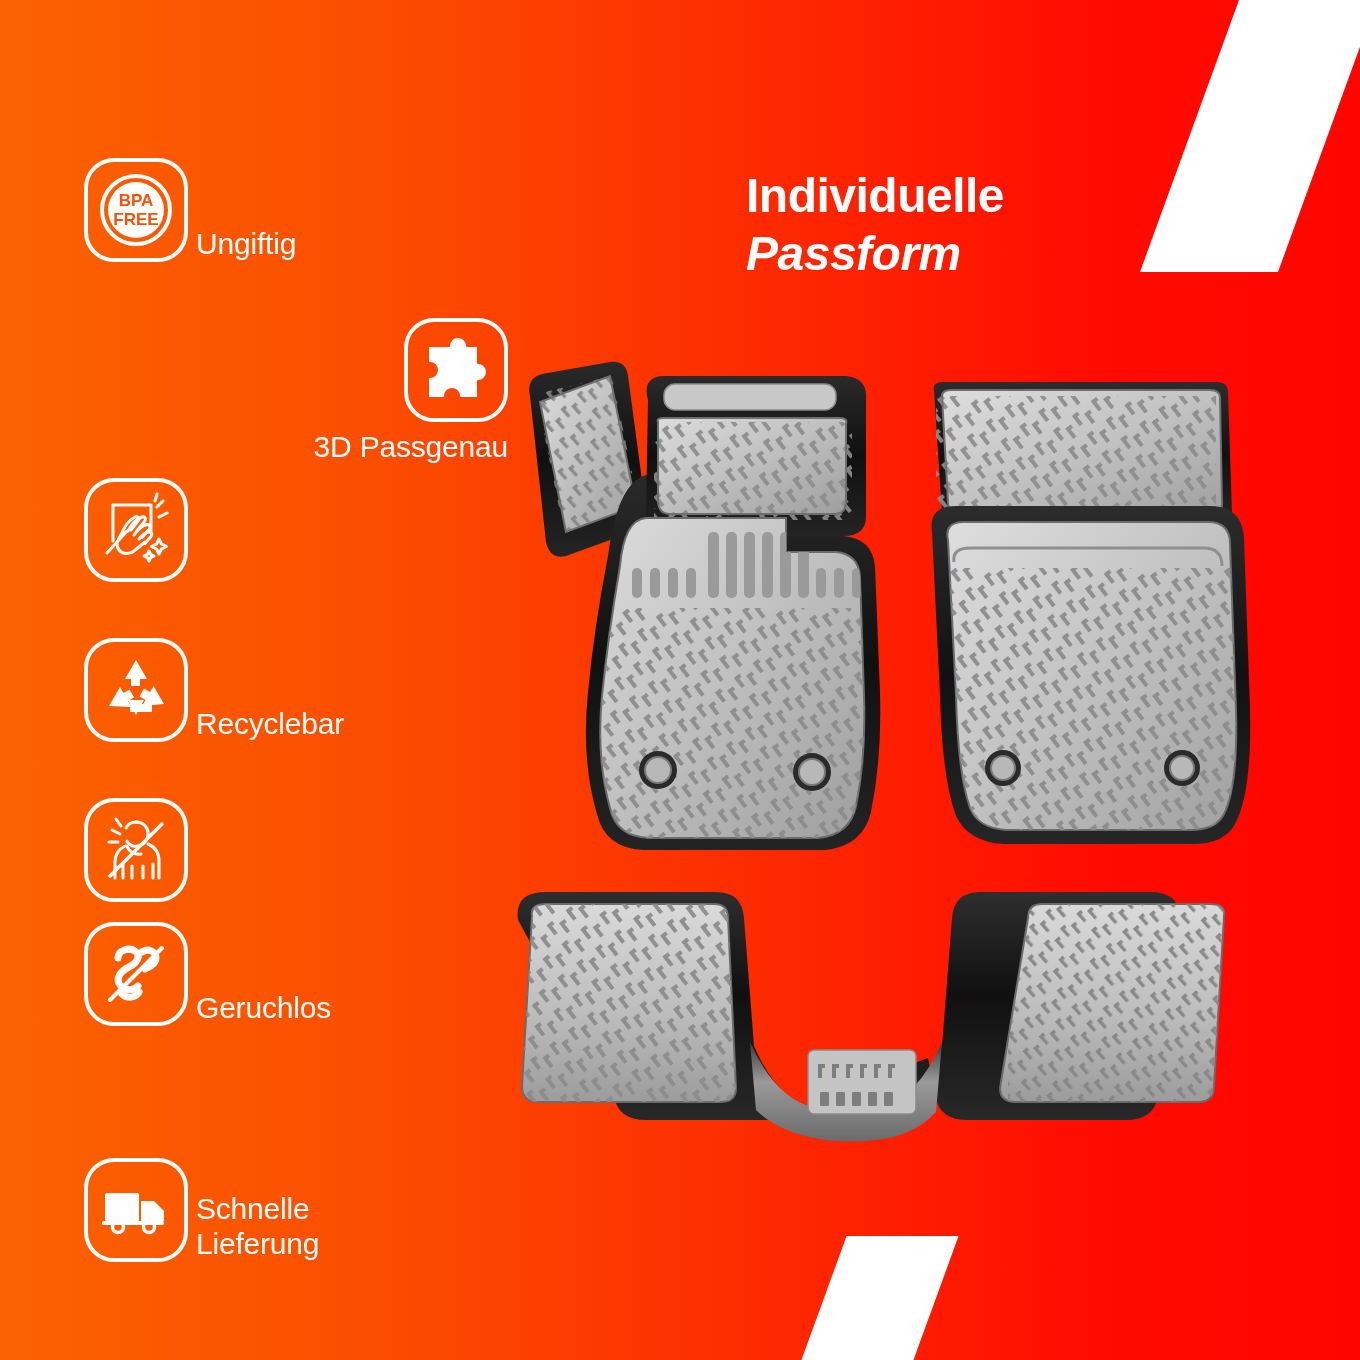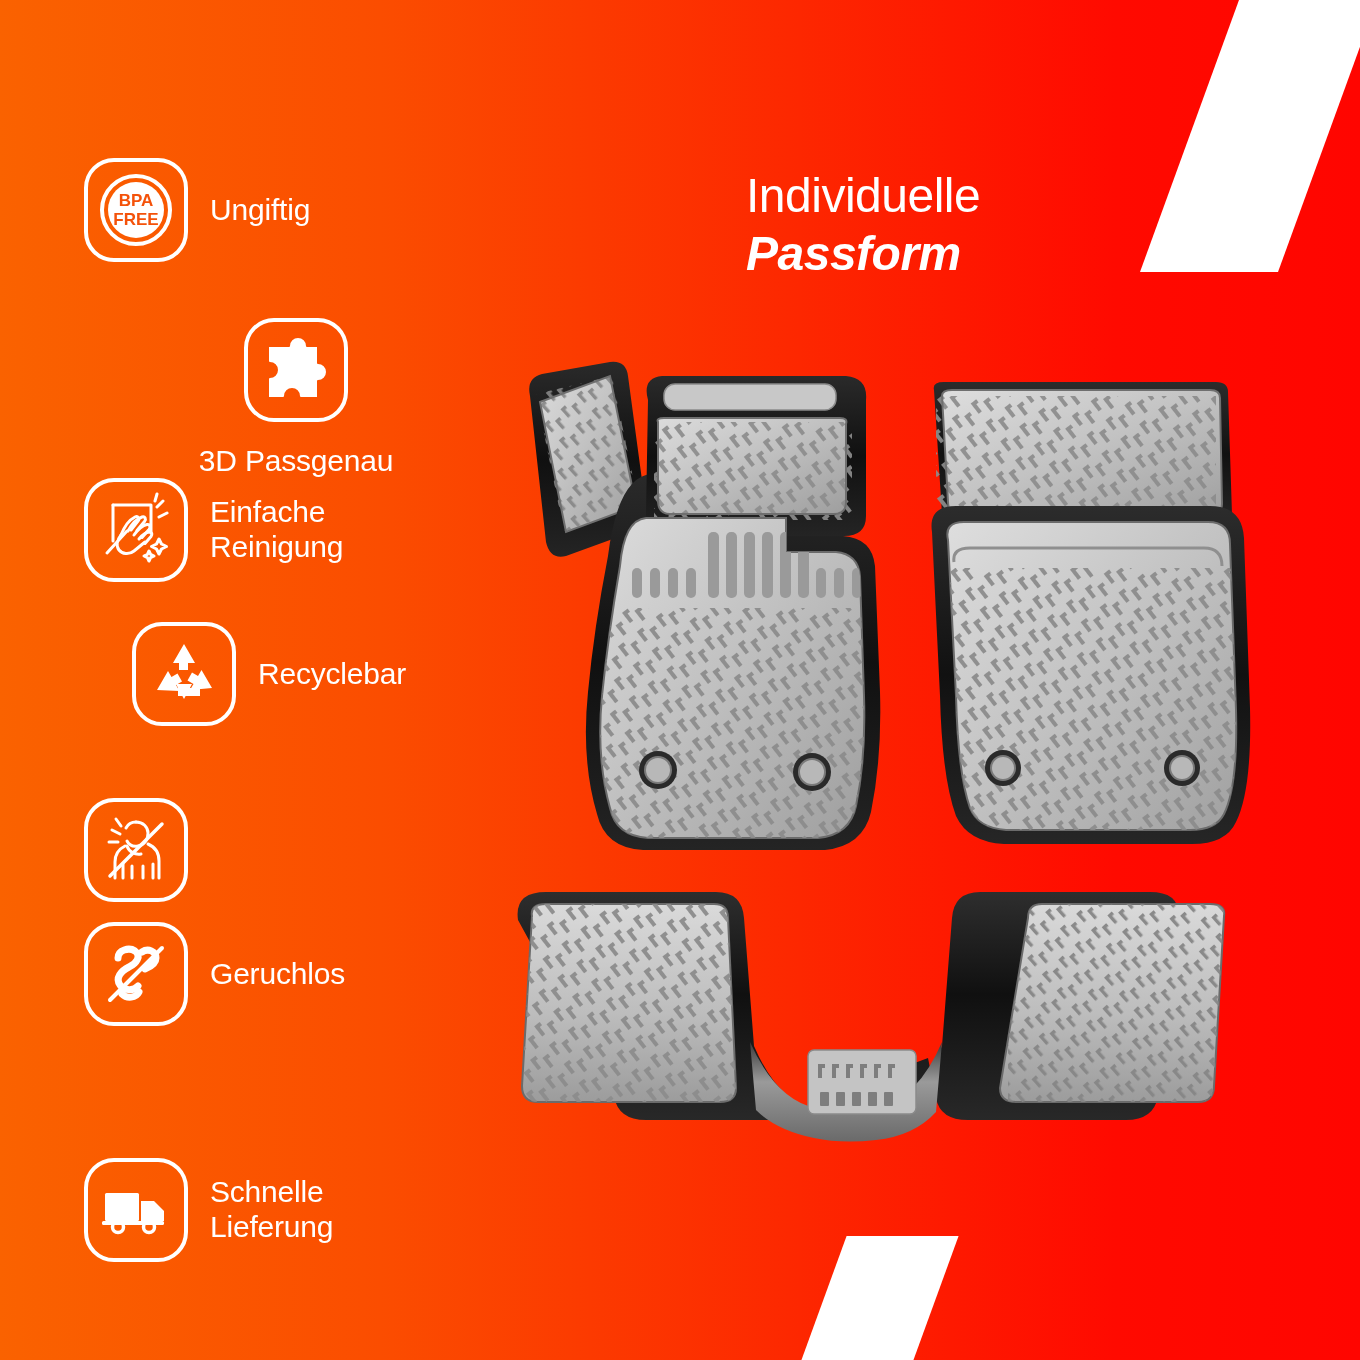--- a/index.html
+++ b/index.html
@@ -34,34 +34,34 @@
   }
 
   
   #headline {
     position:absolute;
     left:746px; top:172px;
     color:#fff;
     line-height:1.0;
     letter-spacing:-0.5px;
   }
-  #headline .l1 { font-size:48px; font-weight:400; display:block; }
+  #headline .l1 { font-size:48px; font-weight:700; display:block; }
   #headline .l2 { font-size:48px; font-weight:700; display:block; margin-top:10px;font-style:italic; }
 
   
   #features {
     position:absolute;
     left:78px; top:158px;
     width:430px;
   }
   .feature {
     position:absolute;
     display:flex;
-    align-items:center;
-    gap:22px;
+    align-items:flex-end;
+    gap:8px;
     width:430px;
     padding-left:6px;
   }
   .icon-box {
     width:104px; height:104px;
     flex:0 0 104px;
     border:4px solid #ffffff;
     border-radius:30px;
     position:relative;
     display:flex; align-items:center; justify-content:center;
@@ -134,25 +134,23 @@
             <path d="M31 40 c5 -9 11 -13 14 -14 c3 -1 4.5 2 2.5 4.5 l-7.5 9"></path>
             <path d="M37 44 c5 -7 10 -10 13 -10.5 c3 -.5 4 2.5 2 5 l-7 8"></path>
             <path d="M42 48 c4 -5 8 -7 10.5 -7 c2.5 0 3 2.5 1.5 4.5 l-6 7"></path>
             <path d="M24 44 c-4 5 -5 11 -2 15 c3 4 10 5 15 1 l11 -9"></path>
             <path d="M60 16 l6 -6 M62 26 l8 -4 M58 10 l2 -7"></path>
             <path d="M62 48 l2.5 5 5 2.5 -5 2.5 -2.5 5 -2.5 -5 -5 -2.5 5 -2.5 z"></path>
             <path d="M52 60 l1.6 3.4 3.4 1.6 -3.4 1.6 -1.6 3.4 -1.6 -3.4 -3.4 -1.6 3.4 -1.6 z"></path>
           </g>
         </svg>
       </div>
-      <div class="feat-label">Einfache
-Reinigung</div>
-    </div>
-
-    <div class="feature" style="top:464px;margin-left:48px;">
+    </div>
+
+    <div class="feature" style="top:480px;">
       <div class="icon-box">
         <svg width="72" height="72" viewBox="0 0 72 72">
           <g fill="#fff">
             <path d="M36 6 L47 25 L40 25 L40 32 L31 32 L31 25 L25 25 Z"></path>
             <path d="M9 52 L20 33 L23.5 39 L29.5 35.5 L34 43.5 L28 47 L31.5 53 Z"></path>
             <path d="M64 50 L42 52 L45.5 46 L39.5 42.5 L44 34.5 L50 38 L53.5 32 Z"></path>
             <path d="M30 58 L30 50 L52 50 L52 58 Z"></path>
             <path d="M28 46 L36 61 L44 46 Z"></path>
           </g>
         </svg>

